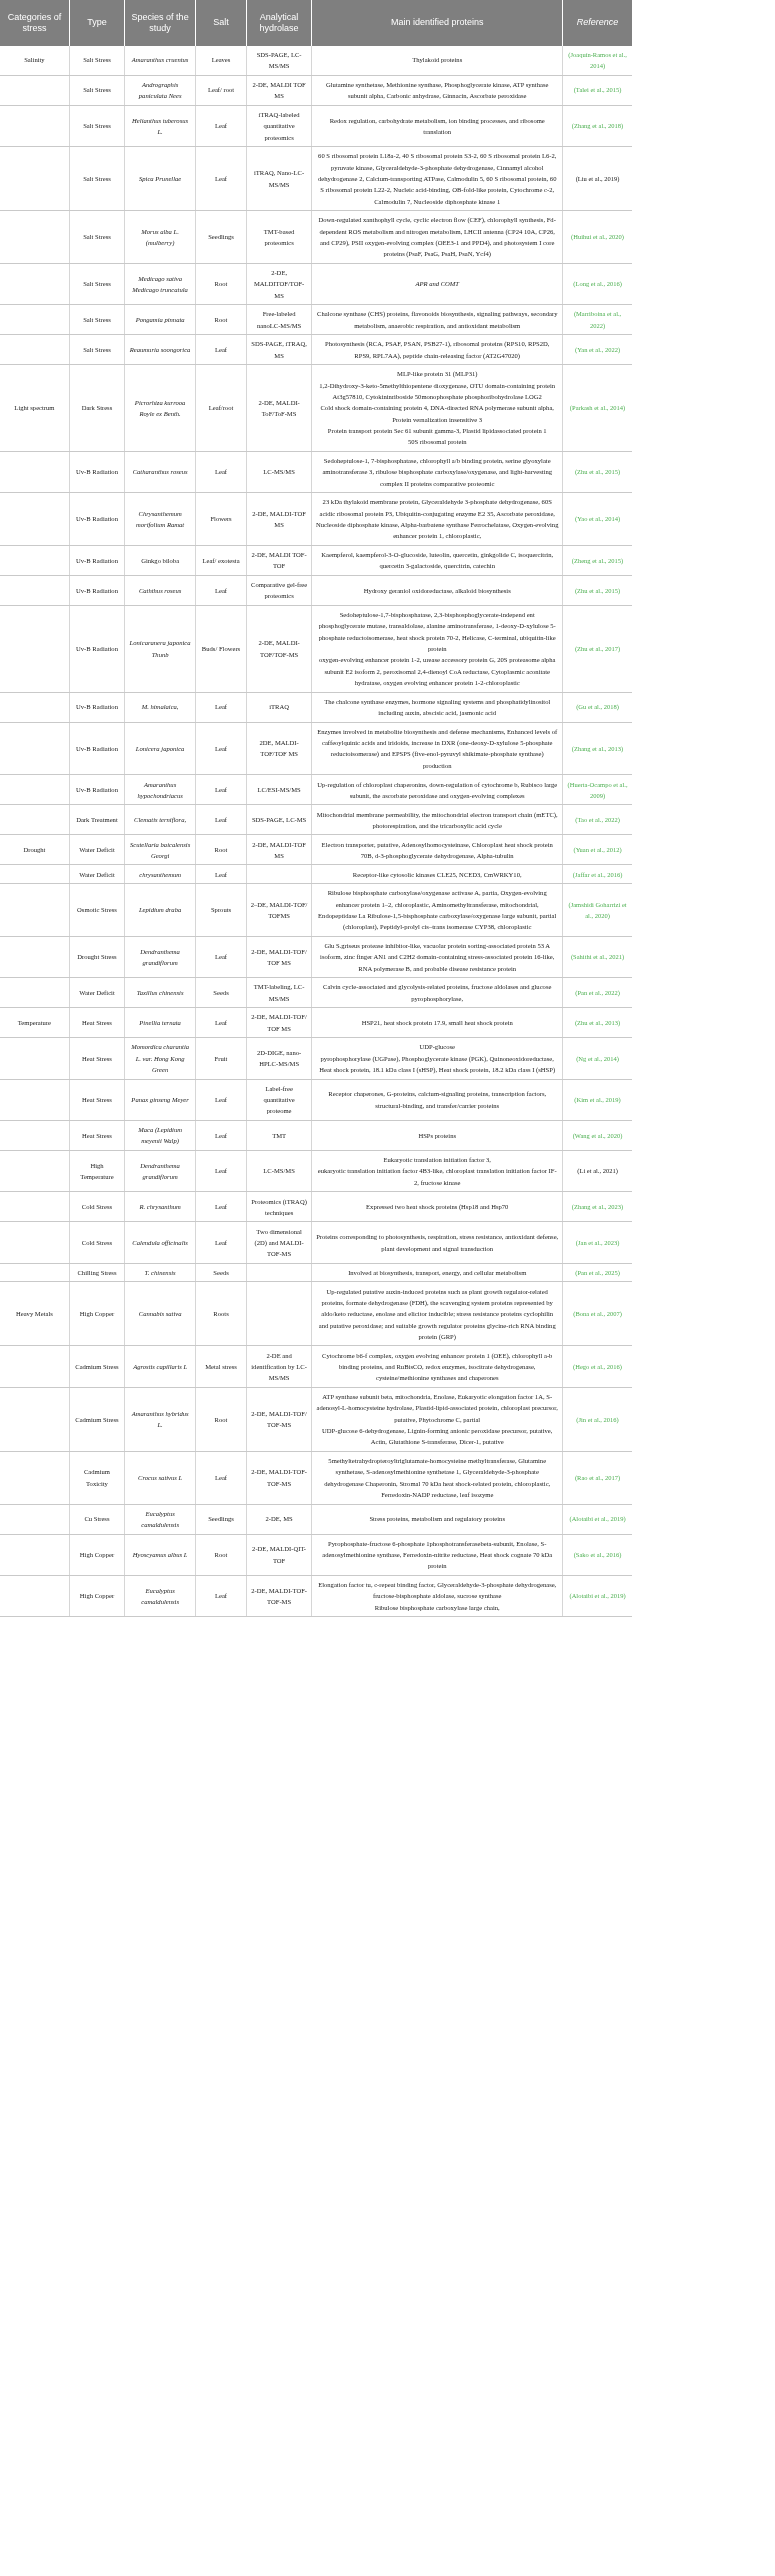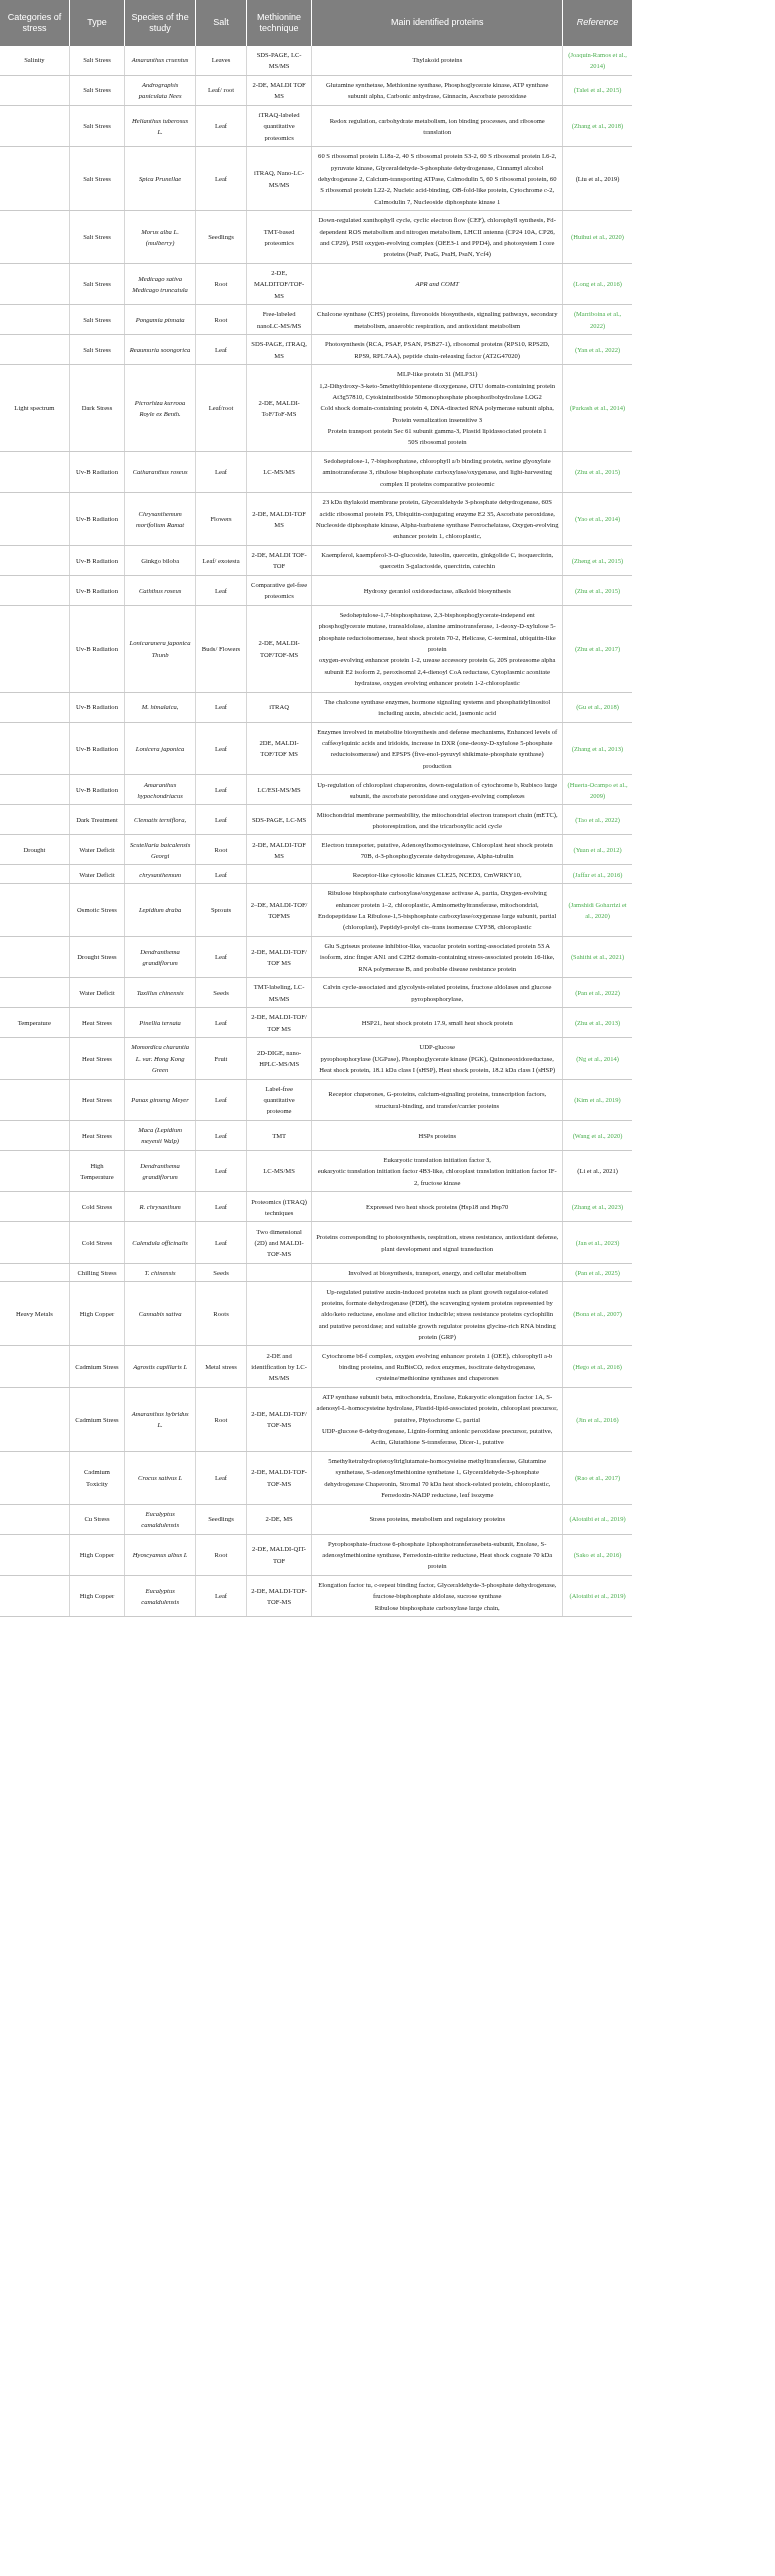--- a/index.html
+++ b/index.html
@@ -82,21 +82,21 @@
 </head>
 <body>
 
 <table class="stress-table">
   <thead>
     <tr>
       <th class="col-cat">Categories of stress</th>
       <th class="col-type">Type</th>
       <th class="col-spec">Species of the study</th>
       <th class="col-organ">Salt</th>
-      <th class="col-tech">Methionine technique</th>
+      <th class="col-tech">Analytical hydrolase</th>
       <th class="col-prot">Main identified proteins</th>
       <th class="col-ref">Reference</th>
     </tr>
   </thead>
   <tbody id="table-body">
       <tr>
         <td class="col-cat">
           <span class="cell-text">Salinity</span>
         </td>
         <td class="col-type">

